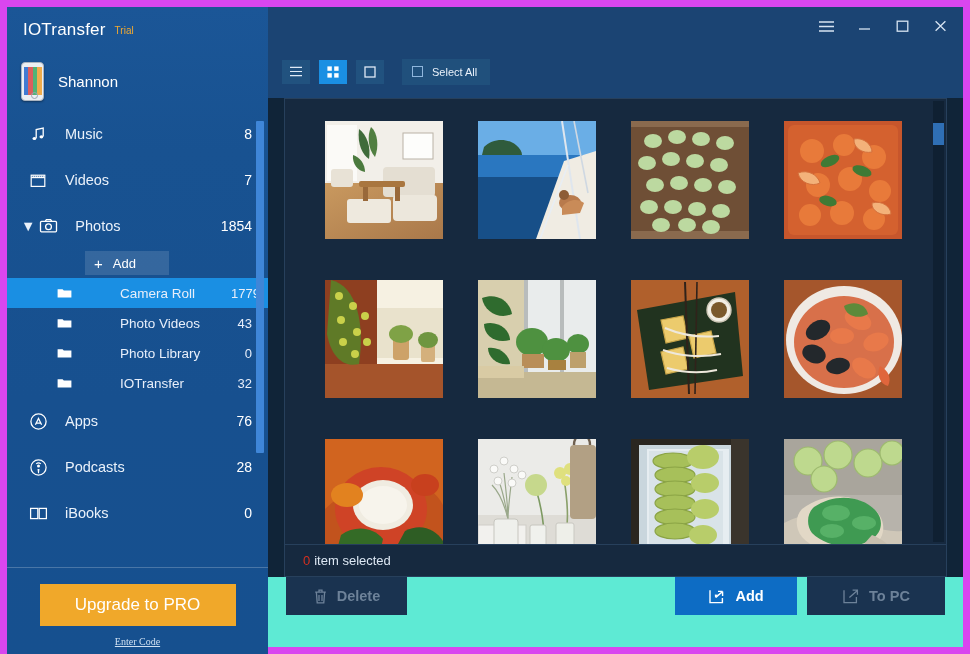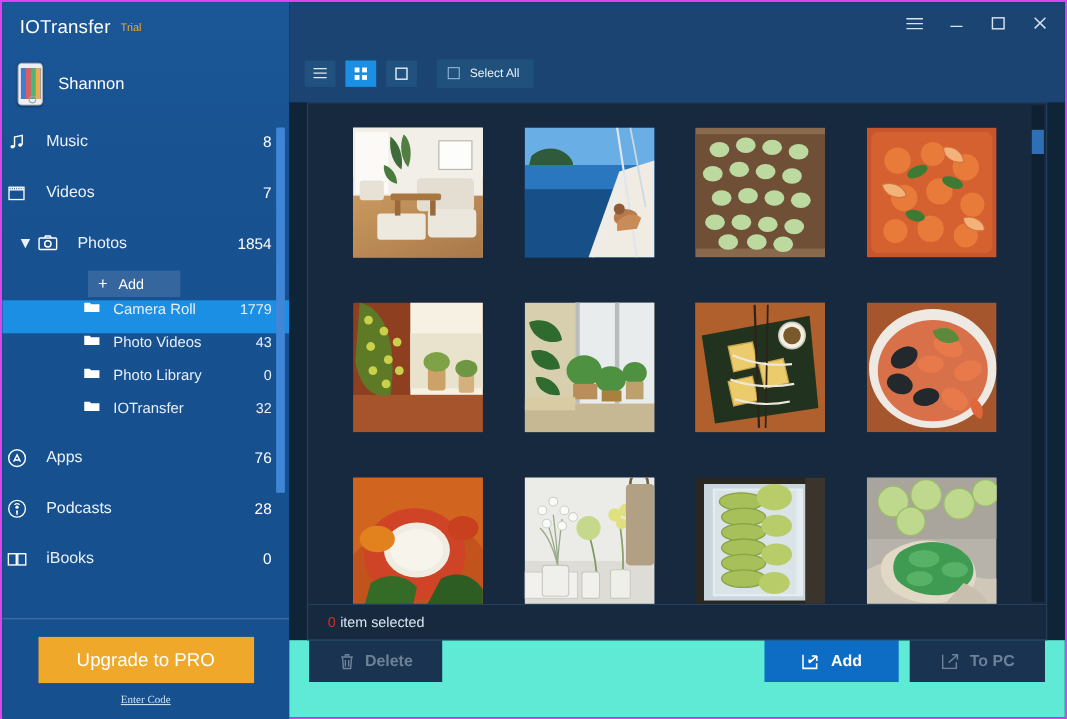--- a/index.html
+++ b/index.html
@@ -7,21 +7,21 @@
     width: 970px; height: 654px;
     overflow: hidden;
     font-family: "Liberation Sans", sans-serif;
     background: #0d1a2b;
   }
   .app {
     position: relative;
     width: 970px; height: 654px;
     display: flex;
     background: #132741;
-    border: 2px solid #d946ef;
+    border: 7px solid #d946ef;
   }
 
   
   .sidebar {
     position: relative;
     width: 261px; height: 654px;
     background: linear-gradient(180deg,#1b5697 0%,#185291 22%,#17508f 60%,#16508f 100%);
     display: flex; flex-direction: column;
     flex: 0 0 261px;
     overflow: hidden;
@@ -70,21 +70,21 @@
   .nav-wrap {
     position: relative;
     flex: 1 1 auto;
     overflow: hidden;
   }
   .nav { padding-top: 2px; }
 
   .nav-row {
     display: flex; align-items: center;
     height: 46px;
-    padding-right: 16px;
+    padding-left: 18px; padding-right: 16px;
     color: #eaf1fa;
     font-size: 14.5px;
     cursor: default;
   }
   .nav-row .ic {
     width: 26px; flex: 0 0 26px;
     display: flex; align-items: center; justify-content: center;
     color: #ffffff;
   }
   .nav-row .lbl { flex: 1 1 auto; padding-left: 14px; white-space: nowrap; }
@@ -96,25 +96,26 @@
     width: 84px;
     background: rgba(255,255,255,.13);
     display: flex; align-items: center; gap: 10px;
     padding-left: 9px;
     color: #ffffff; font-size: 13px;
     cursor: pointer;
   }
   .sub-add .plus { font-size: 15px; line-height: 1; }
 
   .sub-row {
-    display: flex; align-items: flex-start;
+    display: flex; align-items: center;
     height: 30px;
-    padding-left: 74px; padding-right: 16px;
+    padding-left: 50px; padding-right: 16px;
     color: #e7eefa; font-size: 13.5px;
     cursor: default;
+    gap: 36px;
   }
   .sub-row.active { background: #1a8fe3; }
   .sub-row .folder { flex: 0 0 18px; display: flex; align-items: center; }
   .sub-row .lbl { flex: 1 1 auto; padding-left: 9px; white-space: nowrap; }
   .sub-row .cnt { font-size: 13px; }
 
   .sb-track {
     position: absolute; right: 4px; top: 12px;
     width: 8px; bottom: 8px;
   }
@@ -254,21 +255,21 @@
   .fbtn {
     height: 38px;
     display: flex; align-items: center; justify-content: center;
     gap: 9px;
     font-size: 14.5px;
     cursor: pointer;
     padding: 0 22px;
   }
   .fbtn.delete { width: 121px; background: #1a3350; color: #6d8299; padding: 0; }
   .fbtn.addbtn { width: 122px; background: #0d6cc4; color: #ffffff; padding: 0; }
-  .fbtn.topc   { width: 123px; background: #1a3350; color: #6d8299; padding: 0; }
+  .fbtn.topc   { width: 138px; background: #1a3350; color: #6d8299; padding: 0; }
   .spacer { flex: 1 1 auto; }
   .gapmid { width: 10px; flex: 0 0 10px; }
 </style>
 </head>
 <body>
 
 <div class="app">
 
   <aside class="sidebar">
 

